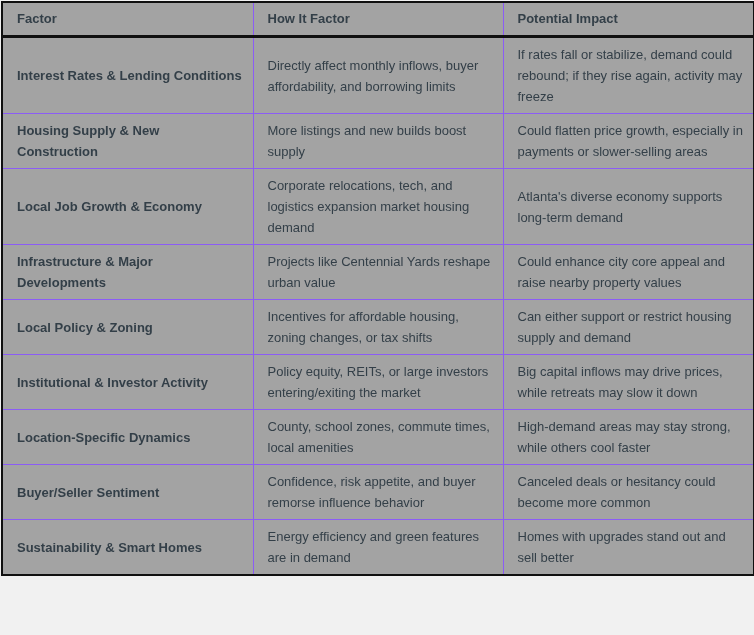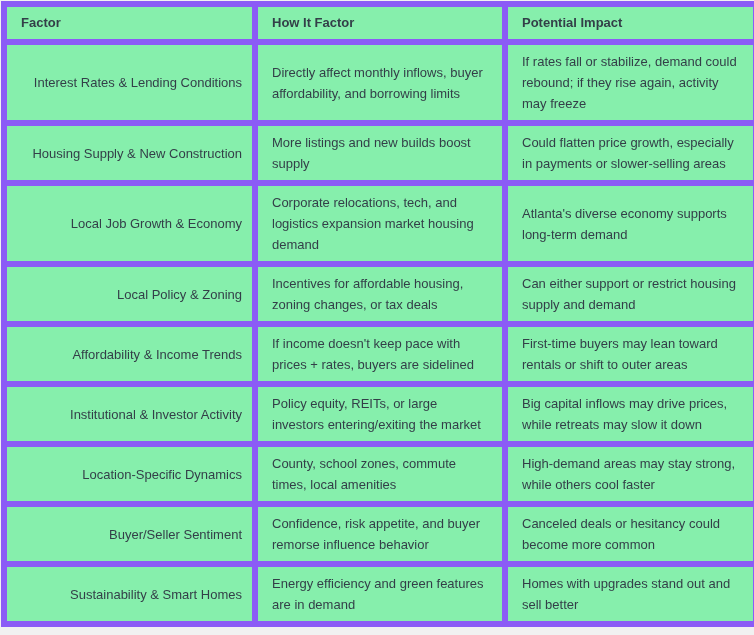--- a/index.html
+++ b/index.html
@@ -19,42 +19,41 @@
     width: 752px;
     border-collapse: collapse;
     table-layout: fixed;
     border: 2px solid #101010;
   }
   table.factors col.c1 { width: 251px; }
   table.factors col.c2 { width: 250px; }
   table.factors col.c3 { width: 251px; }
   table.factors th,
   table.factors td {
-    background: #86efac;
-    border: 6px solid #8b5cf6;
+    background: #a3a3a3;
+    border: 1px solid #8b5cf6;
     color: #333f48;
     font-size: 13px;
     text-align: left;
     vertical-align: middle;
     padding: 6px 10px 6px 14px;
     line-height: 21px;
     overflow: hidden;
   }
   table.factors thead th {
     font-weight: bold;
     height: 20px;
     border-bottom: 3px solid #101010;
     line-height: 16px;
   }
   table.factors tbody td {
     height: 37px; 
   }
   table.factors tbody td.factor {
-    font-weight: normal;
-    text-align: right;
+    font-weight: bold;
   }
 </style>
 </head>
 <body>
 
 <div class="page">
   <table class="factors">
     <colgroup>
       <col class="c1">
         <col class="c2">
@@ -77,28 +76,28 @@
           <td class="factor">Housing Supply &amp; New Construction</td>
           <td>More listings and new builds boost supply</td>
           <td>Could flatten price growth, especially in payments or slower-selling areas</td>
         </tr>
         <tr>
           <td class="factor">Local Job Growth &amp; Economy</td>
           <td>Corporate relocations, tech, and logistics expansion market housing demand</td>
           <td>Atlanta's diverse economy supports long-term demand</td>
         </tr>
         <tr>
-          <td class="factor">Local Policy &amp; Zoning</td>
-          <td>Incentives for affordable housing, zoning changes, or tax deals</td>
-          <td>Can either support or restrict housing supply and demand</td>
+          <td class="factor">Infrastructure &amp; Major Developments</td>
+          <td>Projects like Centennial Yards reshape urban value</td>
+          <td>Could enhance city core appeal and raise nearby property values</td>
         </tr>
         <tr>
-          <td class="factor">Affordability &amp; Income Trends</td>
-          <td>If income doesn't keep pace with prices + rates, buyers are sidelined</td>
-          <td>First-time buyers may lean toward rentals or shift to outer areas</td>
+          <td class="factor">Local Policy &amp; Zoning</td>
+          <td>Incentives for affordable housing, zoning changes, or tax shifts</td>
+          <td>Can either support or restrict housing supply and demand</td>
         </tr>
         <tr>
           <td class="factor">Institutional &amp; Investor Activity</td>
           <td>Policy equity, REITs, or large investors entering/exiting the market</td>
           <td>Big capital inflows may drive prices, while retreats may slow it down</td>
         </tr>
         <tr>
           <td class="factor">Location-Specific Dynamics</td>
           <td>County, school zones, commute times, local amenities</td>
           <td>High-demand areas may stay strong, while others cool faster</td>

